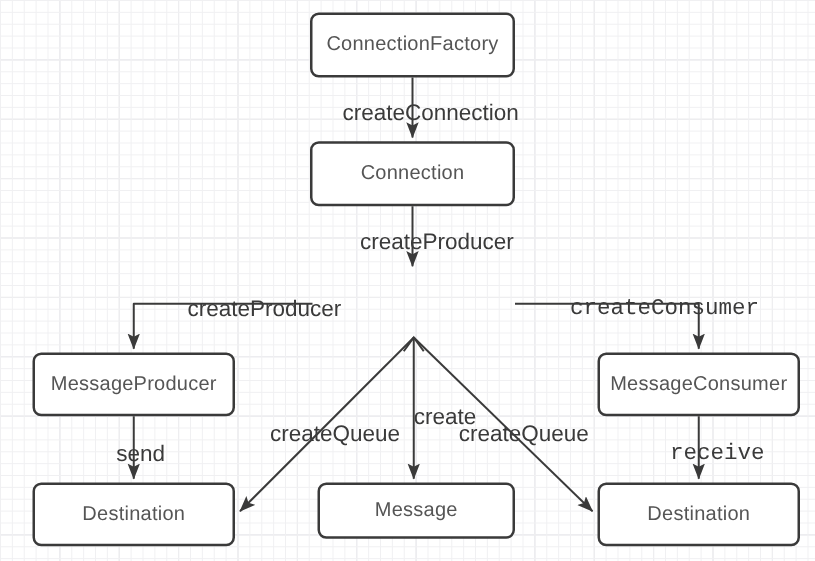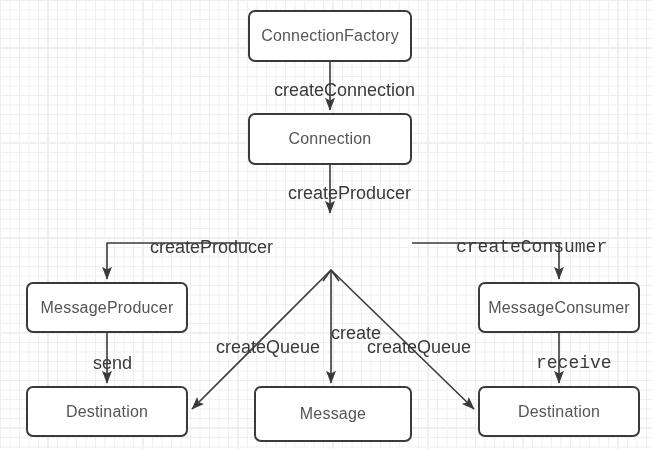--- a/index.html
+++ b/index.html
@@ -109,21 +109,21 @@
   </div>
 
   <div class="node" style="left:478px; top:282px; width:162px; height:51px;">
     <span>MessageConsumer</span>
   </div>
 
   <div class="node" style="left:26px; top:386px; width:162px; height:51px;">
     <span>Destination</span>
   </div>
 
-  <div class="node" style="left:254px; top:386px; width:158px; height:56px;">
+  <div class="node" style="left:254px; top:386px; width:158px; height:45px;">
     <span>Message</span>
   </div>
 
   <div class="node" style="left:478px; top:386px; width:162px; height:51px;">
     <span>Destination</span>
   </div>
 
   <div class="edge-label" style="left:274px; top:81px;"><span>createConnection</span></div>
 
   <div class="edge-label" style="left:288px; top:184px;"><span>createProducer</span></div>

